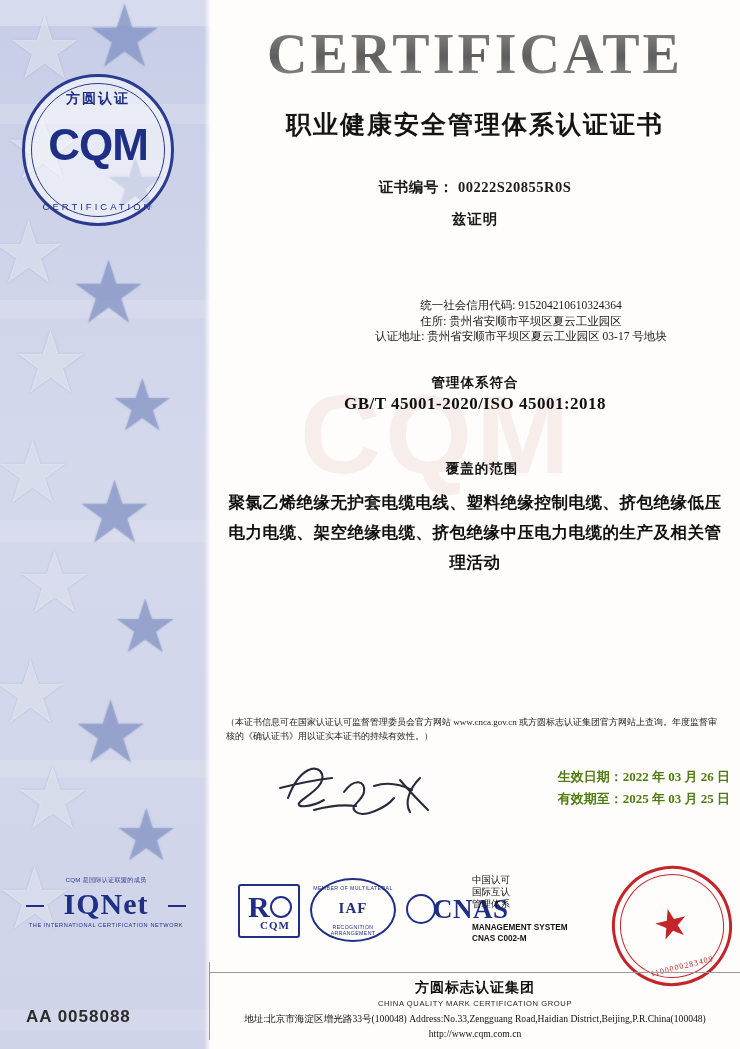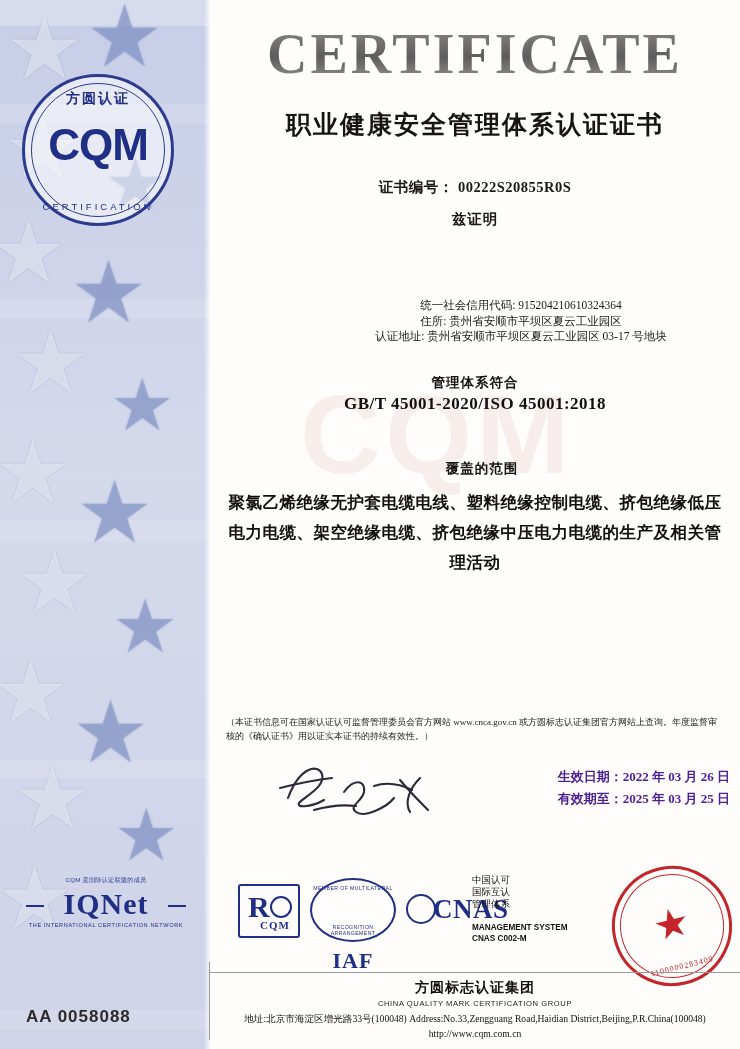--- a/index.html
+++ b/index.html
@@ -216,21 +216,21 @@
     line-height: 14px;
     color: #222;
   }
   .dates {
     position: absolute;
     right: 10px; top: 766px;
     text-align: right;
     font-size: 13px;
     line-height: 22px;
     font-weight: bold;
-    color: #4c1d95;
+    color: #4d7c0f;
   }
   .signature {
     position: absolute;
     left: 60px; top: 758px;
     width: 170px; height: 64px;
   }
   
   .logo-row {
     position: absolute;
     left: 210px; top: 866px;
@@ -258,24 +258,23 @@
     position: absolute; inset: 0;
     border: 2px solid #1f2f86;
     border-radius: 50%;
     background: rgba(255,255,255,0.6);
   }
   .iaf .txt {
     position: absolute; left: 0; right: 0; top: 22px;
     text-align: center;
     font-family: "Liberation Serif", serif;
     font-weight: bold;
-    font-size: 22px;
+    font-size: 15px;
     color: #1f2f86;
     letter-spacing: 1px;
-    margin-top: 48px;
   }
   .iaf .arc-top, .iaf .arc-bot {
     position: absolute; left: 0; right: 0;
     text-align: center;
     font-size: 5.2px;
     letter-spacing: 0.4px;
     color: #1f2f86;
     font-family: "Liberation Sans", sans-serif;
   }
   .iaf .arc-top { top: 7px; }

